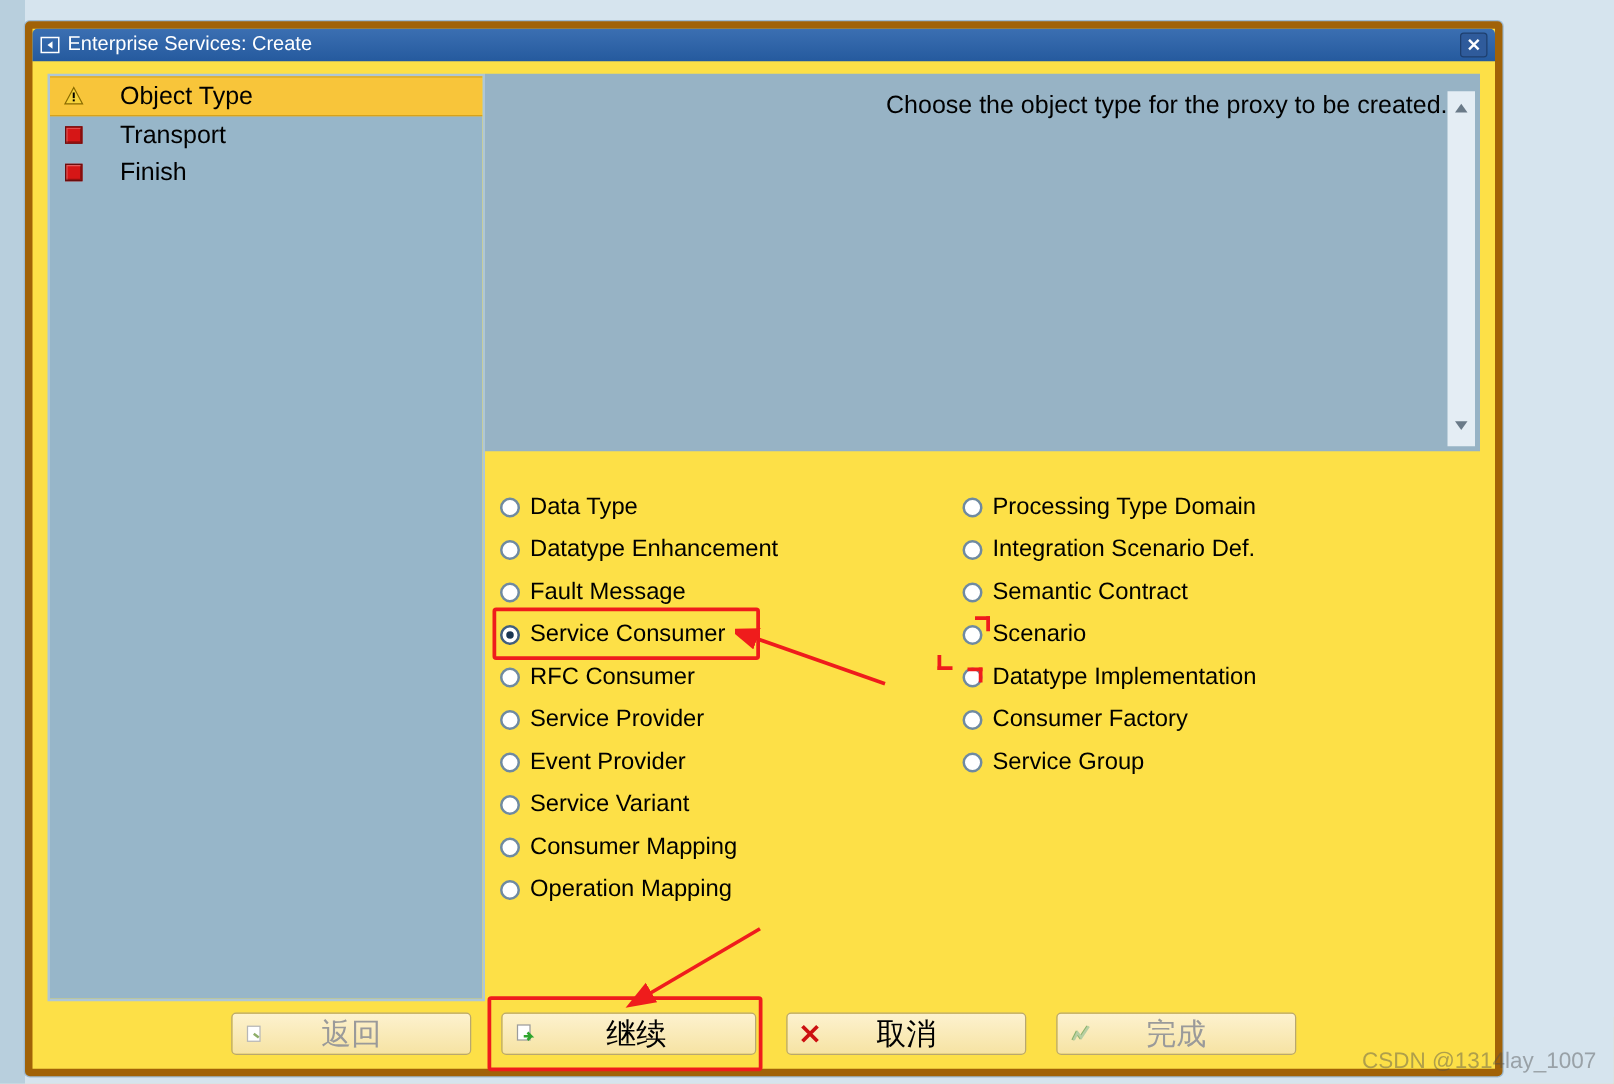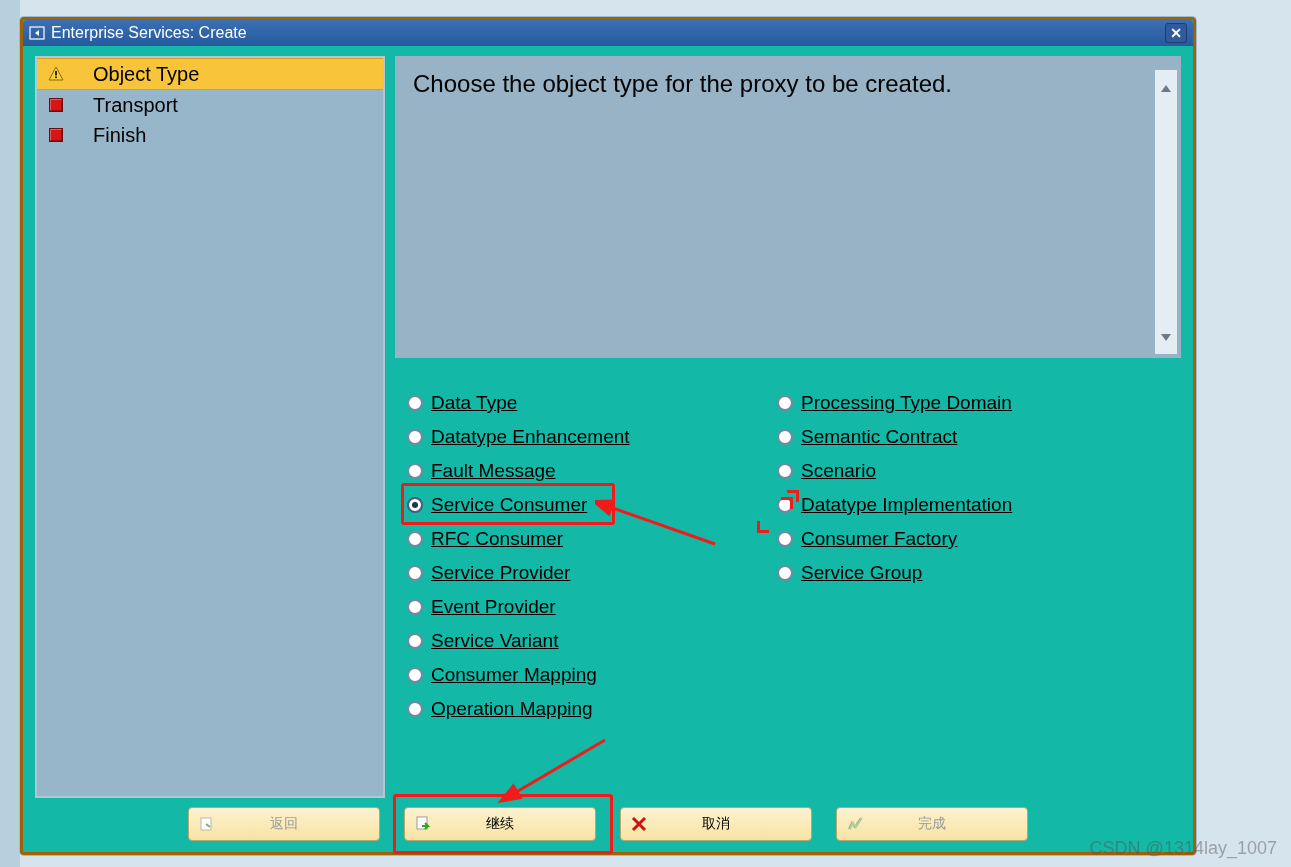--- a/index.html
+++ b/index.html
@@ -19,22 +19,22 @@
     width: 20px; height: 867px;
     background: #b8cfdd;
     z-index: 0;
   }
   .win {
     position: absolute;
     left: 20px;
     top: 17px;
     width: 1170px;
     height: 832px;
-    background: #14b8a6;
-    border: 3px solid #a16207;
+    background: #fde047;
+    border: 6px solid #a16207;
     border-radius: 4px;
     box-shadow: 0 0 0 1px #9fbbd1;
     display: flex;
     flex-direction: column;
     z-index: 1;
   }
   .titlebar {
     height: 26px;
     background: linear-gradient(#3b6fb2, #255a9e);
     display: flex;
@@ -66,21 +66,20 @@
   .winbody {
     flex: 1;
     display: flex;
     flex-direction: column;
     padding: 10px 12px 8px 12px;
     min-height: 0;
   }
   .maincols {
     flex: 1;
     display: flex;
-    gap: 10px;
     min-height: 0;
   }
   
   .navpanel {
     width: 350px;
     background: #97b3c5;
     border: 2px solid #afc7d6;
     box-sizing: border-box;
     padding: 0;
     overflow: hidden;
@@ -122,35 +121,35 @@
     flex-direction: column;
     min-width: 0;
   }
   .instr {
     height: 302px;
     background: #97b3c5;
     display: flex;
     position: relative;
     box-sizing: border-box;
     padding: 14px 4px 4px 18px;
-    font-size: 24px;
+    font-size: 20px;
     color: #000;
+    text-align: right;
   }
   .instr .instrtext { flex:1; }
   .instr .scrollcol {
     width: 22px;
     background: #e4edf4;
     display:flex; flex-direction:column; align-items:center; justify-content:space-between;
     padding: 4px 0;
     color: #6a7a88;
   }
   .optionsarea {
     flex: 1;
     padding: 28px 0 0 12px;
-    text-decoration: underline;
   }
   .optcols {
     display: flex;
     gap: 40px;
   }
   .optcol { width: 330px; }
   .opt {
     display: flex;
     align-items: center;
     height: 34px;
@@ -206,21 +205,21 @@
     justify-content:center;
     gap: 24px;
     margin-top: 6px;
   }
   .sapbtn {
     width: 190px; height: 32px;
     background: linear-gradient(#fdf2cf, #f6e3a3);
     border: 1px solid #b9a86f;
     border-radius: 4px;
     display:flex;align-items:center;justify-content:center;
-    font-size: 14px;
+    font-size: 24px;
     color: #5f5f5f;
     position:relative;
     cursor: pointer;
   }
   .sapbtn .btnicon {
     position:absolute; left:8px;
     width:20px;height:20px;
     display:flex;align-items:center;justify-content:center;
   }
   .sapbtn.disabled {
@@ -348,20 +347,24 @@
                 </div>
             </div>
 
             <div class="optcol">
               <div class="opt">
                   <span class="radio"></span>
                   <span>Processing Type Domain</span>
                 </div>
               <div class="opt">
                   <span class="radio"></span>
+                  <span>Integration Scenario Def.</span>
+                </div>
+              <div class="opt">
+                  <span class="radio"></span>
                   <span>Semantic Contract</span>
                 </div>
               <div class="opt">
                   <span class="radio"></span>
                   <span>Scenario</span>
                 </div>
               <div class="opt" style="position:relative;">
                 <span class="radio"></span>
                   <span>Datatype Implementation</span>
                 <span class="corner tr" style="right:-324px? "></span>
@@ -395,21 +398,21 @@
     <div class="btnrow" style="position:relative;">
       <div class="sapbtn disabled">
         <span class="btnicon">
           <svg width="18" height="18" viewBox="0 0 18 18">
               <rect x="3" y="3" width="10" height="12" fill="#fff" stroke="#b7b7b7"></rect>
               <path d="M12 12 L8 9" stroke="#8fae6a" stroke-width="2"></path>
             </svg>
         </span>
         <span>返回</span>
       </div>
-      <div class="sapbtn" style="color:#000;position:relative;">
+      <div class="sapbtn" style="color:#000;position:relative;padding-left:12px;">
         <span class="btnicon">
           <svg width="18" height="18" viewBox="0 0 18 18">
               <rect x="3" y="2" width="10" height="12" fill="#fff" stroke="#9c9c9c"></rect>
               <path d="M8 11 L14 11 L11 8 M14 11 L11 14" stroke="#2fa52f" stroke-width="2" fill="none"></path>
             </svg>
         </span>
         <span>继续</span>
         <span class="hl-red" style="left:-12px;top:-14px;width:214px;height:54px;"></span>
       </div>
       <div class="sapbtn" style="color:#000;font-family:Liberation Mono, monospace;">

